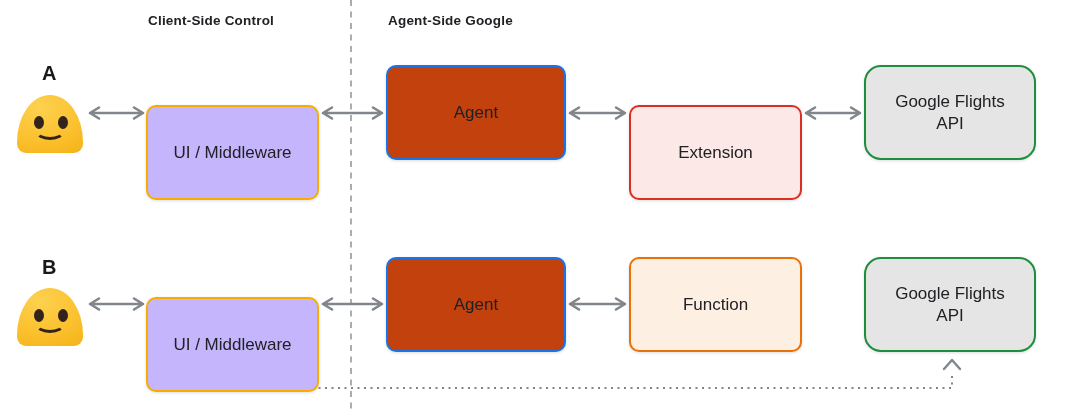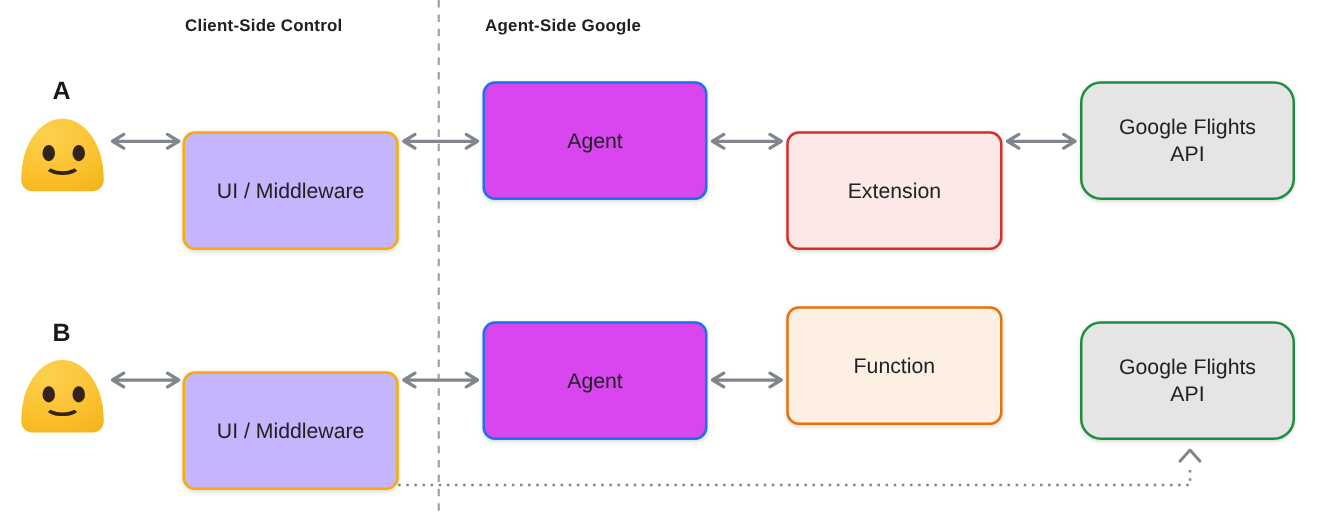--- a/index.html
+++ b/index.html
@@ -18,21 +18,21 @@
   .box{
     position:absolute;width:173px;height:95px;box-sizing:border-box;
     border:2px solid #888;border-radius:10px;
     display:flex;align-items:center;justify-content:center;text-align:center;
     box-shadow:0 1px 3px rgba(60,64,67,.18);
   }
   .box-label{
     font-size:17px;font-weight:500;color:#202124;line-height:1.25;white-space:pre-line;
   }
   .box.yellow{border-color:#F9AB00;background:#c4b5fd;margin-top:40px;}
-  .box.blue  {border-color:#1A73E8;background:#d946ef;}
+  .box.blue  {border-color:#1A73E8;background:#c2410c;}
   .box.red   {border-color:#D93025;background:#FCE8E6;}
   .box.green {border-color:#1E8E3E;background:#e5e5e5;border-radius:17px;}
   .box.orange{border-color:#E8710A;background:#FEEFE3;}
   .emoji{
     position:absolute;width:66px;height:58px;
     background:radial-gradient(110% 95% at 35% 22%, #FDD14F 0%, #FBC02D 60%, #F3B319 100%);
     border-radius:33px 33px 9px 9px / 47px 47px 9px 9px;
   }
   .emoji .eye{
     position:absolute;top:21px;width:10px;height:13px;background:#33231A;border-radius:50%;
@@ -99,21 +99,21 @@
     <span class="eye r"></span>
     <span class="smile"></span>
   </div>
 
   <div class="box yellow" style="left:146px;top:257px;">
     <span class="box-label">UI / Middleware</span>
   </div>
   <div class="box blue" style="left:386px;top:257px;width:180px;">
     <span class="box-label">Agent</span>
   </div>
-  <div class="box orange" style="left:629px;top:245px;">
+  <div class="box orange" style="left:629px;top:257px;">
     <span class="box-label">Function</span>
   </div>
   <div class="box green" style="left:864px;top:257px;width:172px;">
     <span class="box-label">Google Flights
 API</span>
   </div>
 
 </div>
 
 </body></html>

